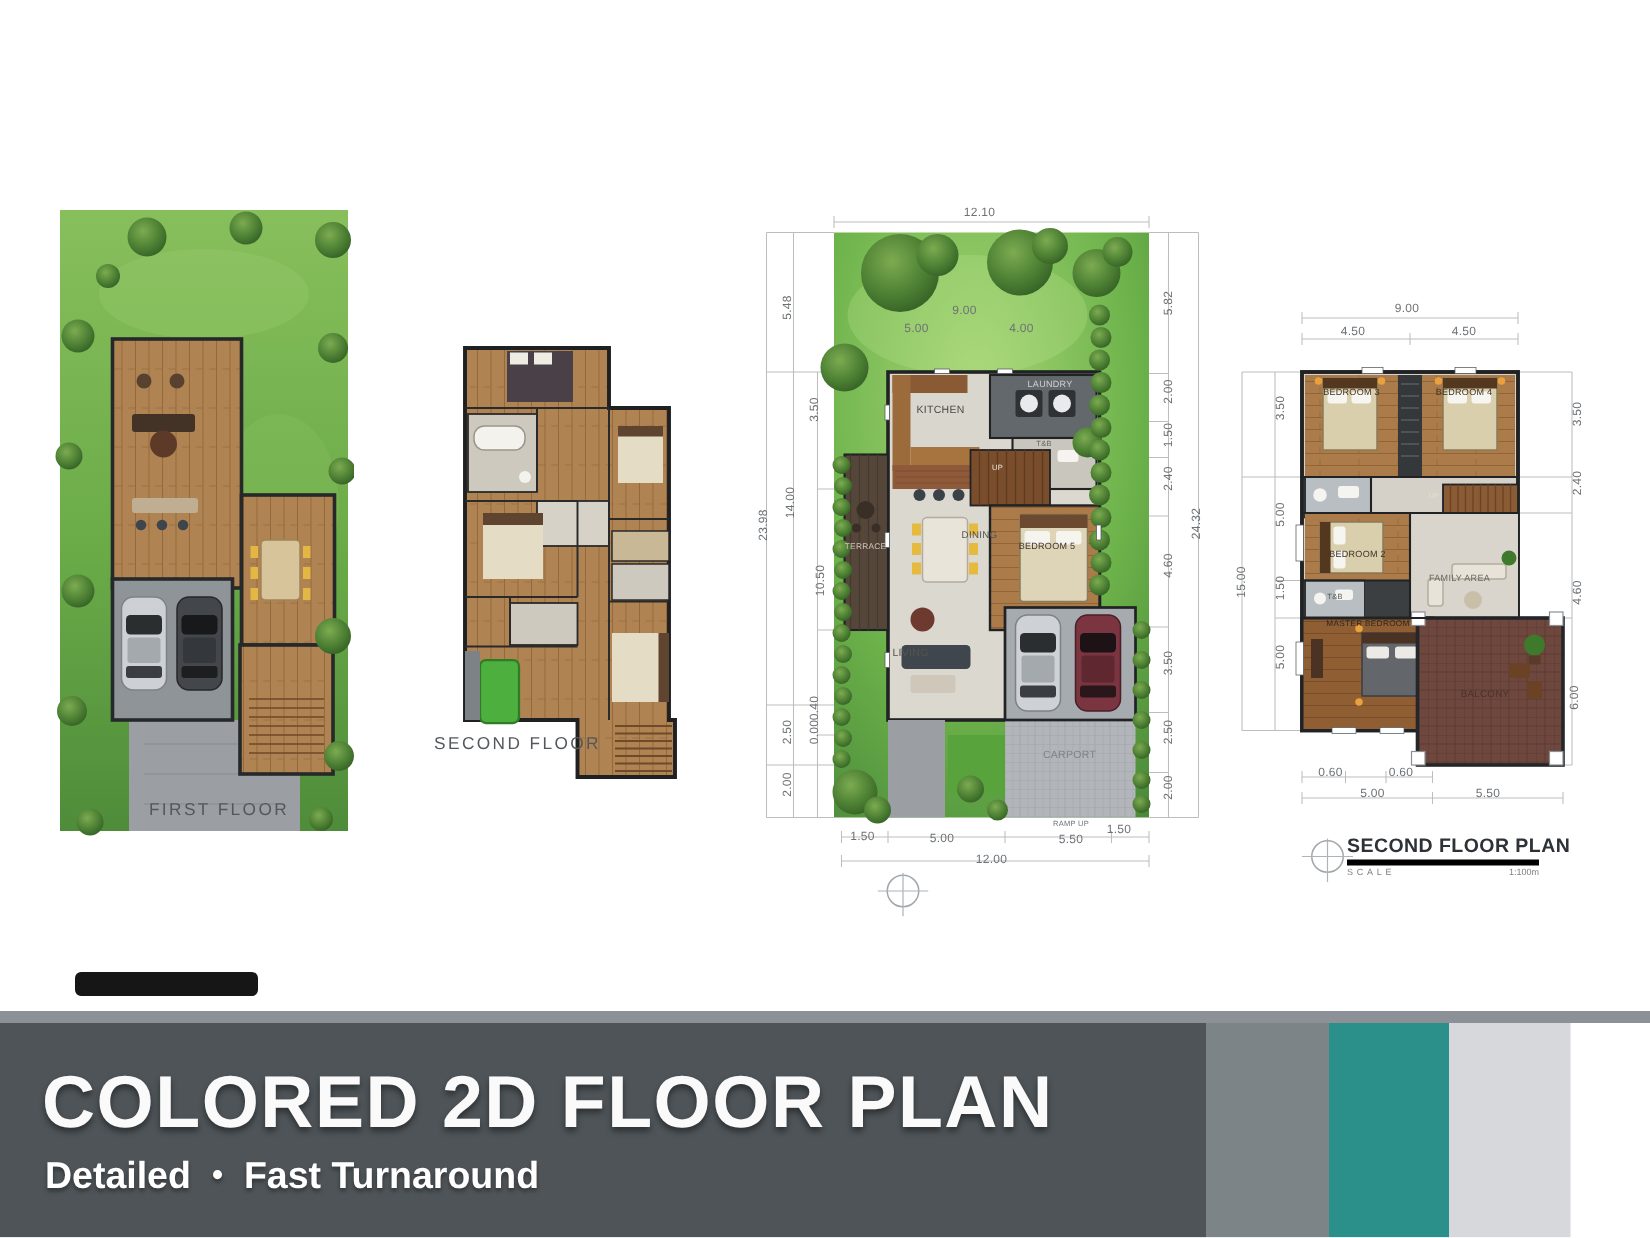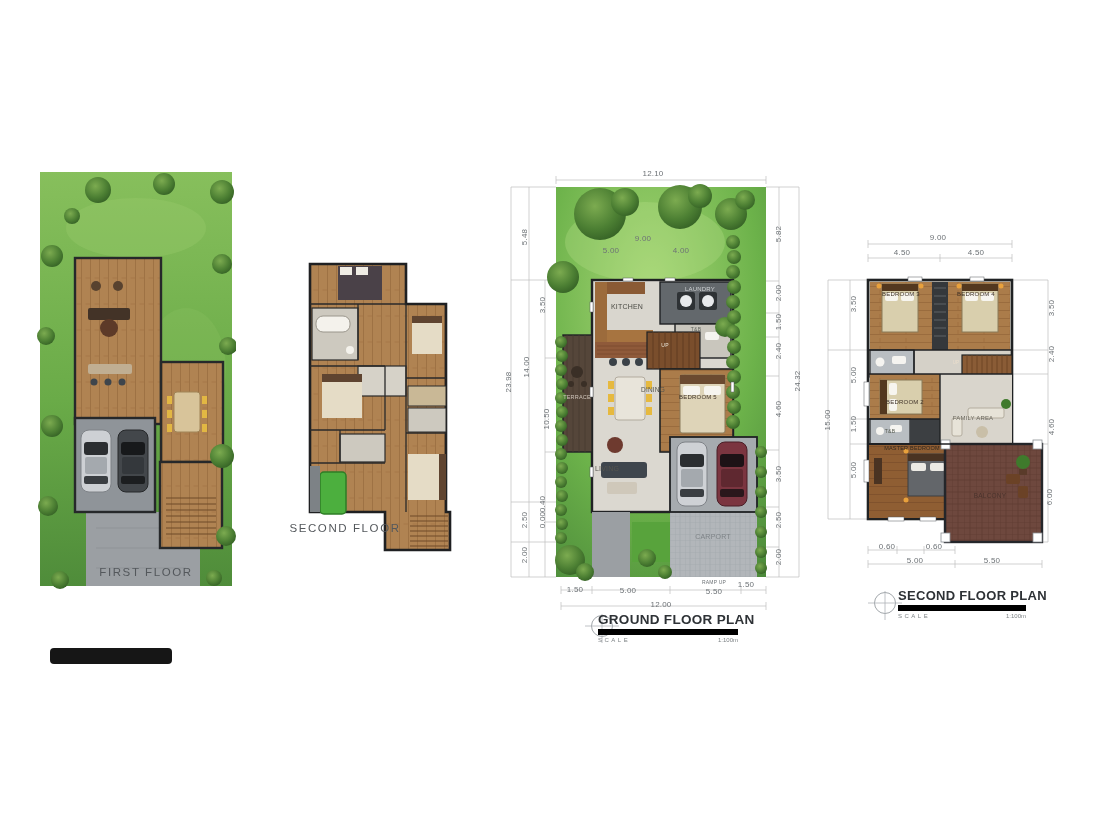--- a/index.html
+++ b/index.html
@@ -1,25 +1,25 @@
 <!DOCTYPE html>
 <html><head>
 <meta charset="utf-8">
 <style>
   html,body{margin:0;padding:0;}
   body{width:1100px;height:825px;background:#fff;font-family:"Liberation Sans","DejaVu Sans",sans-serif;overflow:hidden;}
   #stage{position:relative;width:1100px;height:825px;background:#fff;overflow:hidden;}
-  .plan{position:absolute;margin-top:32px;}
+  .plan{position:absolute;}
   .plan svg{position:absolute;left:0;top:0;}
   .overlay{position:absolute;left:0;top:0;width:100%;height:100%;}
   .lbl{position:absolute;transform:translate(-50%,-50%);font-size:8px;color:#6d7276;line-height:1;white-space:nowrap;letter-spacing:.2px;}
   .lbl.rot{transform:translate(-50%,-50%) rotate(-90deg);}
   .floor-label{position:absolute;transform:translate(-50%,0);font-size:11.5px;color:#54585c;letter-spacing:1.6px;white-space:nowrap;}
   .title-block{position:absolute;}
-  .plan-title{font-weight:bold;font-size:13.5px;color:#2e3236;letter-spacing:.3px;white-space:nowrap;border-bottom:6px solid #000000;padding-bottom:2px;text-align:center;}
+  .plan-title{font-weight:bold;font-size:13.5px;color:#2e3236;letter-spacing:.3px;white-space:nowrap;border-bottom:4px solid #000000;padding-bottom:2px;text-align:center;}
   .scale-row{display:flex;justify-content:space-between;font-size:6px;color:#7c8184;padding-top:2px;}
   .scale-word{letter-spacing:2.5px;}
   .compass{position:absolute;}
   
   #banner{position:absolute;left:0;top:674px;width:1100px;height:151px;}
   #banner-topline{position:absolute;left:0;top:0;width:1100px;height:8px;}
   .banner-block{position:absolute;top:8px;height:143px;}
   #banner-dark{left:0;width:804px;}
   #stripe-mid{left:804px;width:82px;}
   #stripe-teal{left:886px;width:80px;}
@@ -364,27 +364,20 @@
         <span class="lbl" style="left: 158px; top: 228px; font-size: 6.5px; color: rgb(85, 84, 76);">DINING</span>
         <span class="lbl" style="left: 203px; top: 235px; font-size: 6px; color: rgb(63, 50, 40);">BEDROOM 5</span>
         <span class="lbl" style="left: 82px; top: 236px; font-size: 5.5px; color: rgb(207, 197, 186);">TERRACE</span>
         <span class="lbl" style="left: 112px; top: 306px; font-size: 7px; color: rgb(86, 85, 78);">LIVING</span>
         <span class="lbl" style="left: 218px; top: 374px; font-size: 7px; color: rgb(126, 131, 135);">CARPORT</span>
       </div>
     <svg class="compass" style="left:90px;top:451px" width="34" height="30" viewBox="0 0 34 30">
       <circle cx="17" cy="13" r="10.5" fill="none" stroke="#a2a7ab" stroke-width="1"></circle>
       <path d="M0 13 H34 M17 1 V30" stroke="#aeb3b7" stroke-width="0.8"></path>
     </svg>
-    <div class="title-block" style="left:103px;top:450px;width:140px">
-      <div class="plan-title">GROUND FLOOR PLAN</div>
-      <div class="scale-row">
-        <span class="scale-word">SCALE</span>
-        <span>1:100m</span>
-      </div>
-    </div>
   </div>
 
   <div class="plan" id="plan4" style="left:820px;top:190px;width:260px;height:395px">
     <svg width="260" height="395" viewBox="0 0 260 395">
 
       <g stroke="#bdbdbd" stroke-width="0.7" fill="none">
         <path d="M48 22 H192 M48 18 V26 M192 18 V26"></path>
         <path d="M48 36 H192 M48 32 V40 M120 32 V40 M192 32 V40"></path>
         <path d="M8 58 V297 M30 58 V297"></path>
         <path d="M8 58 H48 M8 128 H48 M30 197 H48 M30 222 H48 M8 297 H48"></path>
@@ -509,15 +502,26 @@
     </svg>
     <div class="title-block" style="left:78px;top:366px;width:128px">
       <div class="plan-title" style="font-size:13px">SECOND FLOOR PLAN</div>
       <div class="scale-row">
         <span class="scale-word">SCALE</span>
         <span>1:100m</span>
       </div>
     </div>
   </div>
 
+  <div id="banner">
+    <div id="banner-topline" style="background-color: rgb(139, 145, 150);"></div>
+    <div class="banner-block" id="banner-dark" style="background-color: rgb(78, 84, 88);"></div>
+    <div class="banner-block" id="stripe-mid" style="background-color: rgb(125, 132, 136);"></div>
+    <div class="banner-block" id="stripe-teal" style="background-color: rgb(42, 144, 137);"></div>
+    <div class="banner-block" id="stripe-light" style="background-color: rgb(214, 216, 219);"></div>
+    <div id="banner-title">COLORED 2D FLOOR PLAN</div>
+    <div id="banner-subtitle">
+      <span>Detailed</span><span class="bullet">•</span><span>Fast Turnaround</span>
+    </div>
+  </div>
   <div id="order-sliver"></div>
 
 </div>
 
 </body></html>

